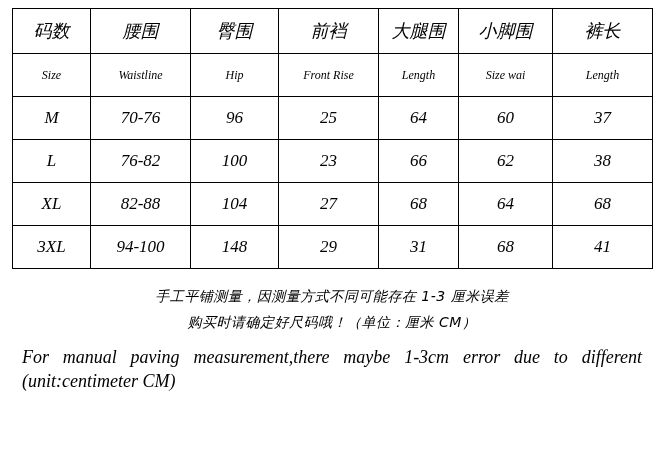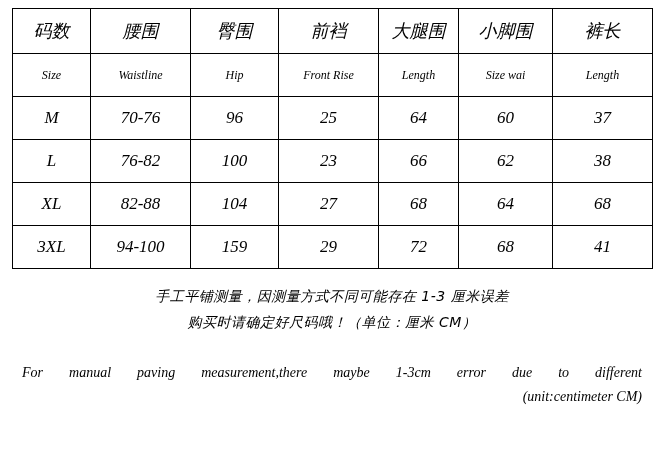--- a/index.html
+++ b/index.html
@@ -60,33 +60,33 @@
     margin-top: 14px;
     text-align: center;
   }
   .note-cn {
     font-family: "DejaVu Sans", sans-serif;
     font-size: 14px;
     line-height: 26px;
     letter-spacing: 0.5px;
   }
   .note-en {
-    margin-top: 26px;
+    margin-top: 10px;
     text-align: left;
     padding: 0 10px;
     font-family: "Liberation Serif", serif;
-    font-size: 14px;
+    font-size: 18px;
     line-height: 24px;
   }
   .note-en .justify {
     text-align: justify;
     text-align-last: justify;
   }
   .note-en .last-line {
-    text-align: right;
+    text-align: left;
   }
 </style>
 </head>
 <body>
 
 <div class="page">
 
   <table class="size-table">
     <colgroup>
       <col class="col-1">
@@ -140,23 +140,23 @@
         <td>82-88</td>
         <td>104</td>
         <td>27</td>
         <td>68</td>
         <td>64</td>
         <td>68</td>
       </tr>
       <tr>
         <td>3XL</td>
         <td>94-100</td>
-        <td>159</td>
+        <td>148</td>
         <td>29</td>
-        <td>72</td>
+        <td>31</td>
         <td>68</td>
         <td>41</td>
       </tr>
     </tbody>
   </table>
 
   <div class="notes">
     <div class="note-cn">手工平铺测量，因测量方式不同可能存在 1-3 厘米误差</div>
     <div class="note-cn">购买时请确定好尺码哦！（单位：厘米 CM）</div>
     <div class="note-en">

